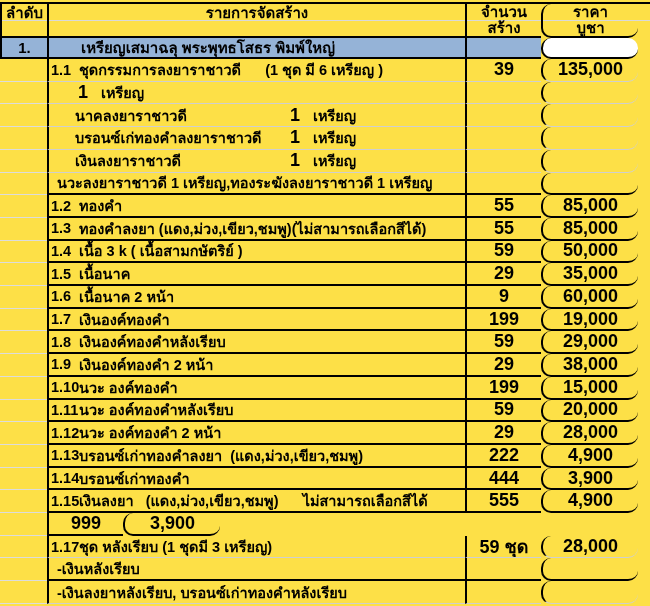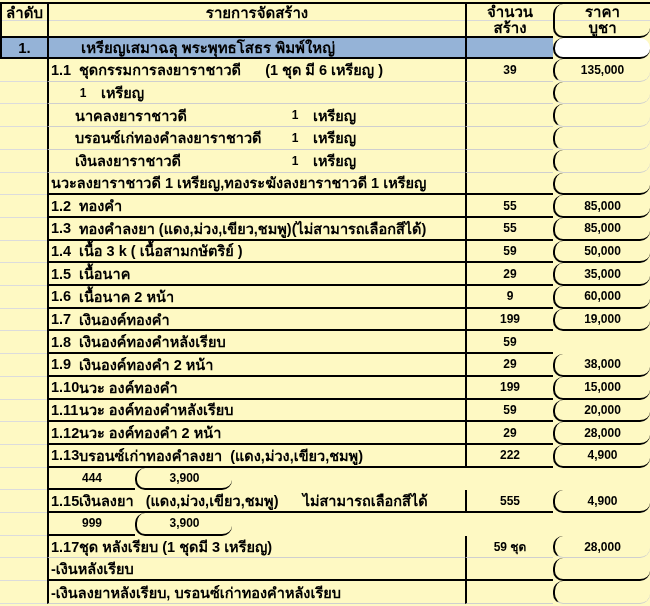--- a/index.html
+++ b/index.html
@@ -1,27 +1,27 @@
 <!DOCTYPE html>
 <html style="--hl: #95B3D7;"><head>
 <meta charset="utf-8">
 <style>
   :root{ --hl:#95B3D7; --bd:#000000; --grid:#cfcfcf; --grid2:#dcdcdc; }
   *{margin:0;padding:0;box-sizing:border-box;}
   body{background:#ffffff;}
   .sheet{
-    position:relative;width:650px;height:606px;background:#fef9c3;overflow:hidden;
+    position:relative;width:650px;height:606px;background:#fde047;overflow:hidden;
     font-family:"Liberation Sans","DejaVu Sans",sans-serif;font-weight:700;color:#000000;
   }
   .tbl{position:absolute;left:0;top:2px;width:650px;border-top:2px solid var(--bd);}
   .row{display:flex;}
   .c{position:relative;display:flex;align-items:center;overflow:hidden;}
   .c1{width:47px;flex:none;}
   .c2{width:418px;flex:none;border-left:2px solid var(--bd);}
-  .c3{width:88px;flex:none;border-left:2px solid var(--bd);}
+  .c3{width:76px;flex:none;border-left:2px solid var(--bd);}
   .c4{width:97px;flex:none;border-left:2px solid var(--bd);border-radius:10px;}
 
   
   .header{height:34px;}
   .header .c{border-bottom:2px solid var(--bd);justify-content:center;font-size:15px;}
   .header .c1{border-left:2px solid var(--bd);align-items:flex-start;}
   .header .c2{align-items:flex-start;}
   .header .c1 span,.header .c2 span{line-height:18px;position:relative;z-index:1;}
   .header .c3,.header .c4{flex-direction:column;align-items:center;justify-content:flex-start;}
   .header .c3 span,.header .c4 span{line-height:16px;position:relative;z-index:1;}
@@ -35,26 +35,26 @@
   .section .c4{background:#ffffff;}
   .section .title{white-space:pre;padding-left:2px;}
 
   
   .brow{height:22.708px;font-size:14.5px;}
   .brow .c1{border-bottom:1px solid var(--grid2);}
   .brow.sep-strong .c2,.brow.sep-strong .c3,.brow.sep-strong .c4{border-bottom:2px solid var(--bd);}
   .brow.sep-faint .c2,.brow.sep-faint .c3,.brow.sep-faint .c4{border-bottom:1px solid var(--grid);}
   .no{display:inline-block;width:30px;padding-left:2px;flex:none;}
   .desc{white-space:pre;}
-  .note-desc{white-space:pre;padding-left:2px;}
+  .note-desc{white-space:pre;padding-left:8px;}
   .sub-ind{display:inline-block;width:26px;flex:none;}
   .sub-name{display:inline-block;width:212px;flex:none;}
   .sub-qty{display:inline-block;width:16px;margin-right:10px;flex:none;text-align:center;}
   .cellcenter{justify-content:center;text-align:center;}
-  .num{font-size:12px;}
+  .num{font-size:18px;}
 </style>
 </head>
 <body>
 
 <div class="sheet">
   <div class="tbl">
 
     <div class="row header">
       <div class="hdr-line"></div>
       <div class="c c1">
@@ -229,20 +229,23 @@
         </div>
         <div class="row brow sep-strong">
           <div class="c c1"></div>
           <div class="c c2">
             <span class="no">1.8</span>
             <span class="desc">เงินองค์ทองคำหลังเรียบ</span>
           </div>
           <div class="c c3 cellcenter">
             <span class="num">59</span>
           </div>
+          <div class="c c4 cellcenter">
+            <span class="num">29,000</span>
+          </div>
         </div>
         <div class="row brow sep-strong">
           <div class="c c1"></div>
           <div class="c c2">
             <span class="no">1.9</span>
             <span class="desc">เงินองค์ทองคำ 2 หน้า</span>
           </div>
           <div class="c c3 cellcenter">
             <span class="num">29</span>
           </div>
@@ -297,20 +300,24 @@
           </div>
           <div class="c c3 cellcenter">
             <span class="num">222</span>
           </div>
           <div class="c c4 cellcenter">
             <span class="num">4,900</span>
           </div>
         </div>
         <div class="row brow sep-strong">
           <div class="c c1"></div>
+          <div class="c c2">
+            <span class="no">1.14</span>
+            <span class="desc">บรอนซ์เก่าทองคำ</span>
+          </div>
           <div class="c c3 cellcenter">
             <span class="num">444</span>
           </div>
           <div class="c c4 cellcenter">
             <span class="num">3,900</span>
           </div>
         </div>
         <div class="row brow sep-strong">
           <div class="c c1"></div>
           <div class="c c2">

